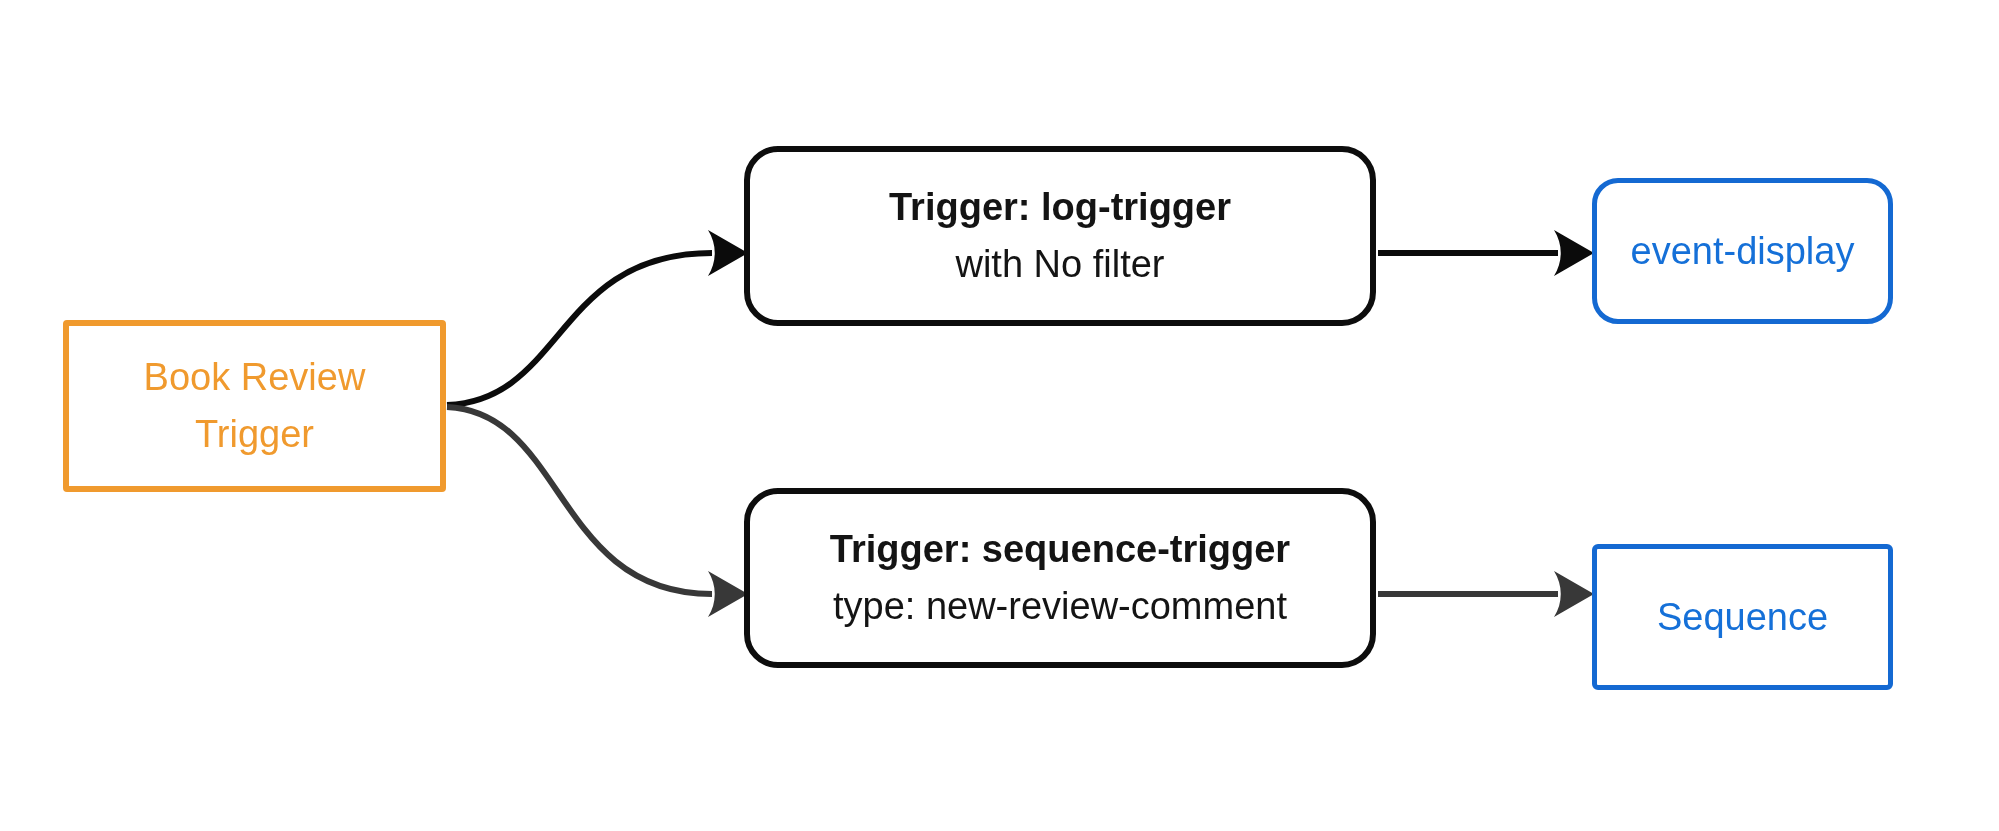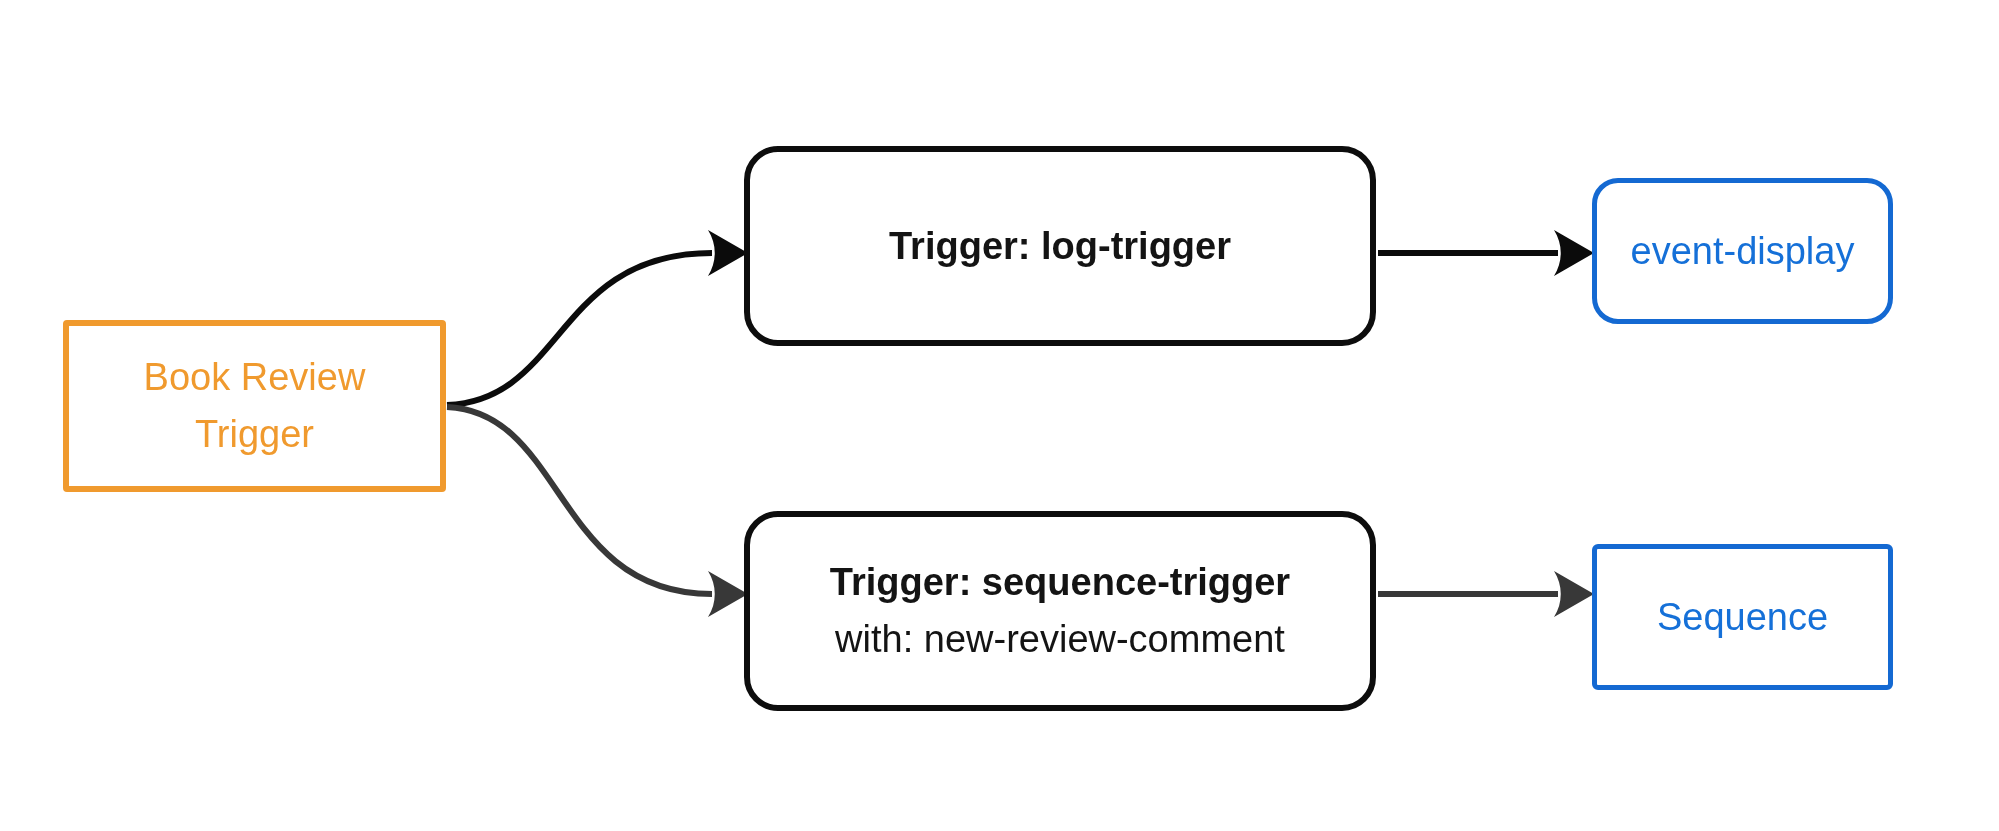--- a/index.html
+++ b/index.html
@@ -36,27 +36,27 @@
   }
   .node-broker {
     left: 63px; top: 320px;
     width: 383px; height: 172px;
     border: 6px solid #f09a2e;
     border-radius: 4px;
     color: #f09a2e;
   }
   .node-trigger {
     left: 744px;
-    width: 632px; height: 200px;
+    width: 632px; height: 180px;
     border: 6px solid #0d0d0d;
     border-radius: 34px;
     color: #141414;
   }
   .node-trigger-top { top: 146px; }
-  .node-trigger-bottom { top: 511px; }
+  .node-trigger-bottom { top: 488px; }
   .node-trigger .title { font-weight: 700; }
   .node-sink {
     left: 1592px;
     width: 301px; height: 146px;
     border: 5px solid #1469d2;
     border-radius: 26px;
     color: #1570d8;
   }
   .node-sink-top { top: 178px; }
   .node-sink-bottom { top: 544px; border-radius: 6px; }
@@ -81,25 +81,26 @@
     <path class="head-gray" d="M1594 594 L1554 571 C1563 585 1563 603 1554 617 Z"></path>
   </svg>
 
   <div class="node node-broker">
     <div>Book Review</div>
     <div>Trigger</div>
   </div>
 
   <div class="node node-trigger node-trigger-top">
     <div class="title">Trigger: log-trigger</div>
+    <div class="subtitle">with No filter</div>
   </div>
 
   <div class="node node-trigger node-trigger-bottom">
     <div class="title">Trigger: sequence-trigger</div>
-    <div class="subtitle">with: new-review-comment</div>
+    <div class="subtitle">type: new-review-comment</div>
   </div>
 
   <div class="node node-sink node-sink-top">
     <div>event-display</div>
   </div>
 
   <div class="node node-sink node-sink-bottom">
     <div>Sequence</div>
   </div>
 

